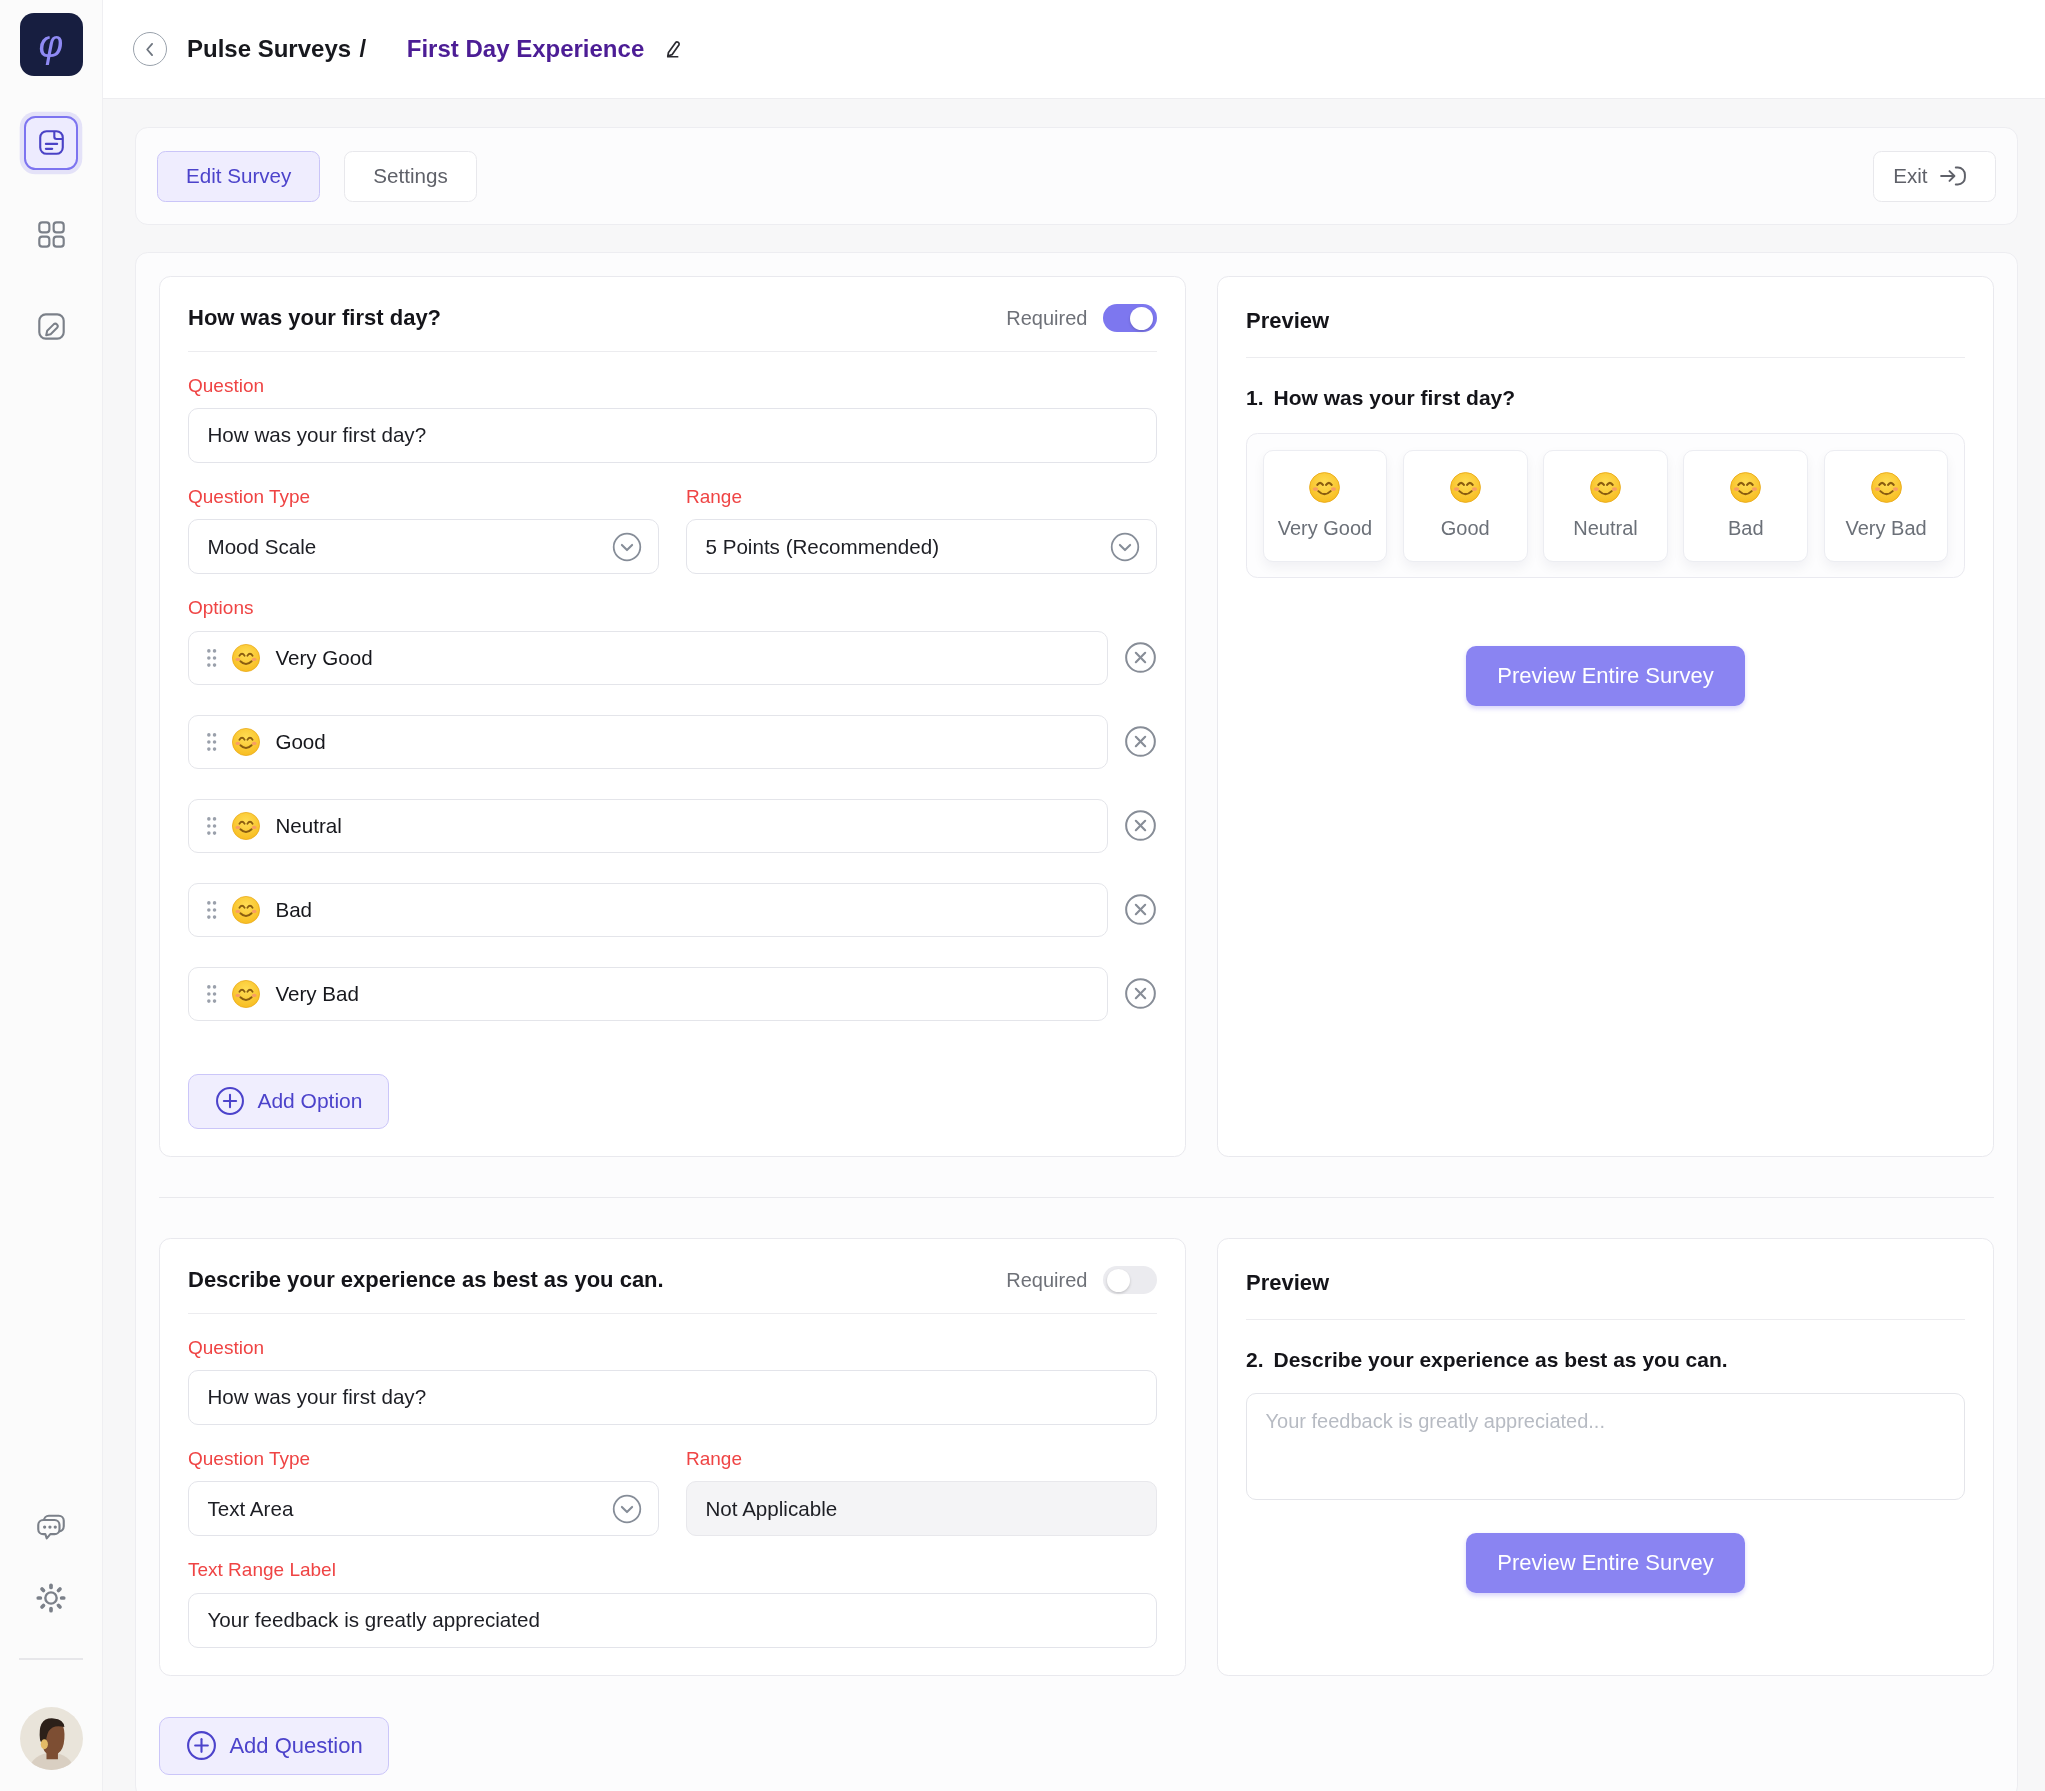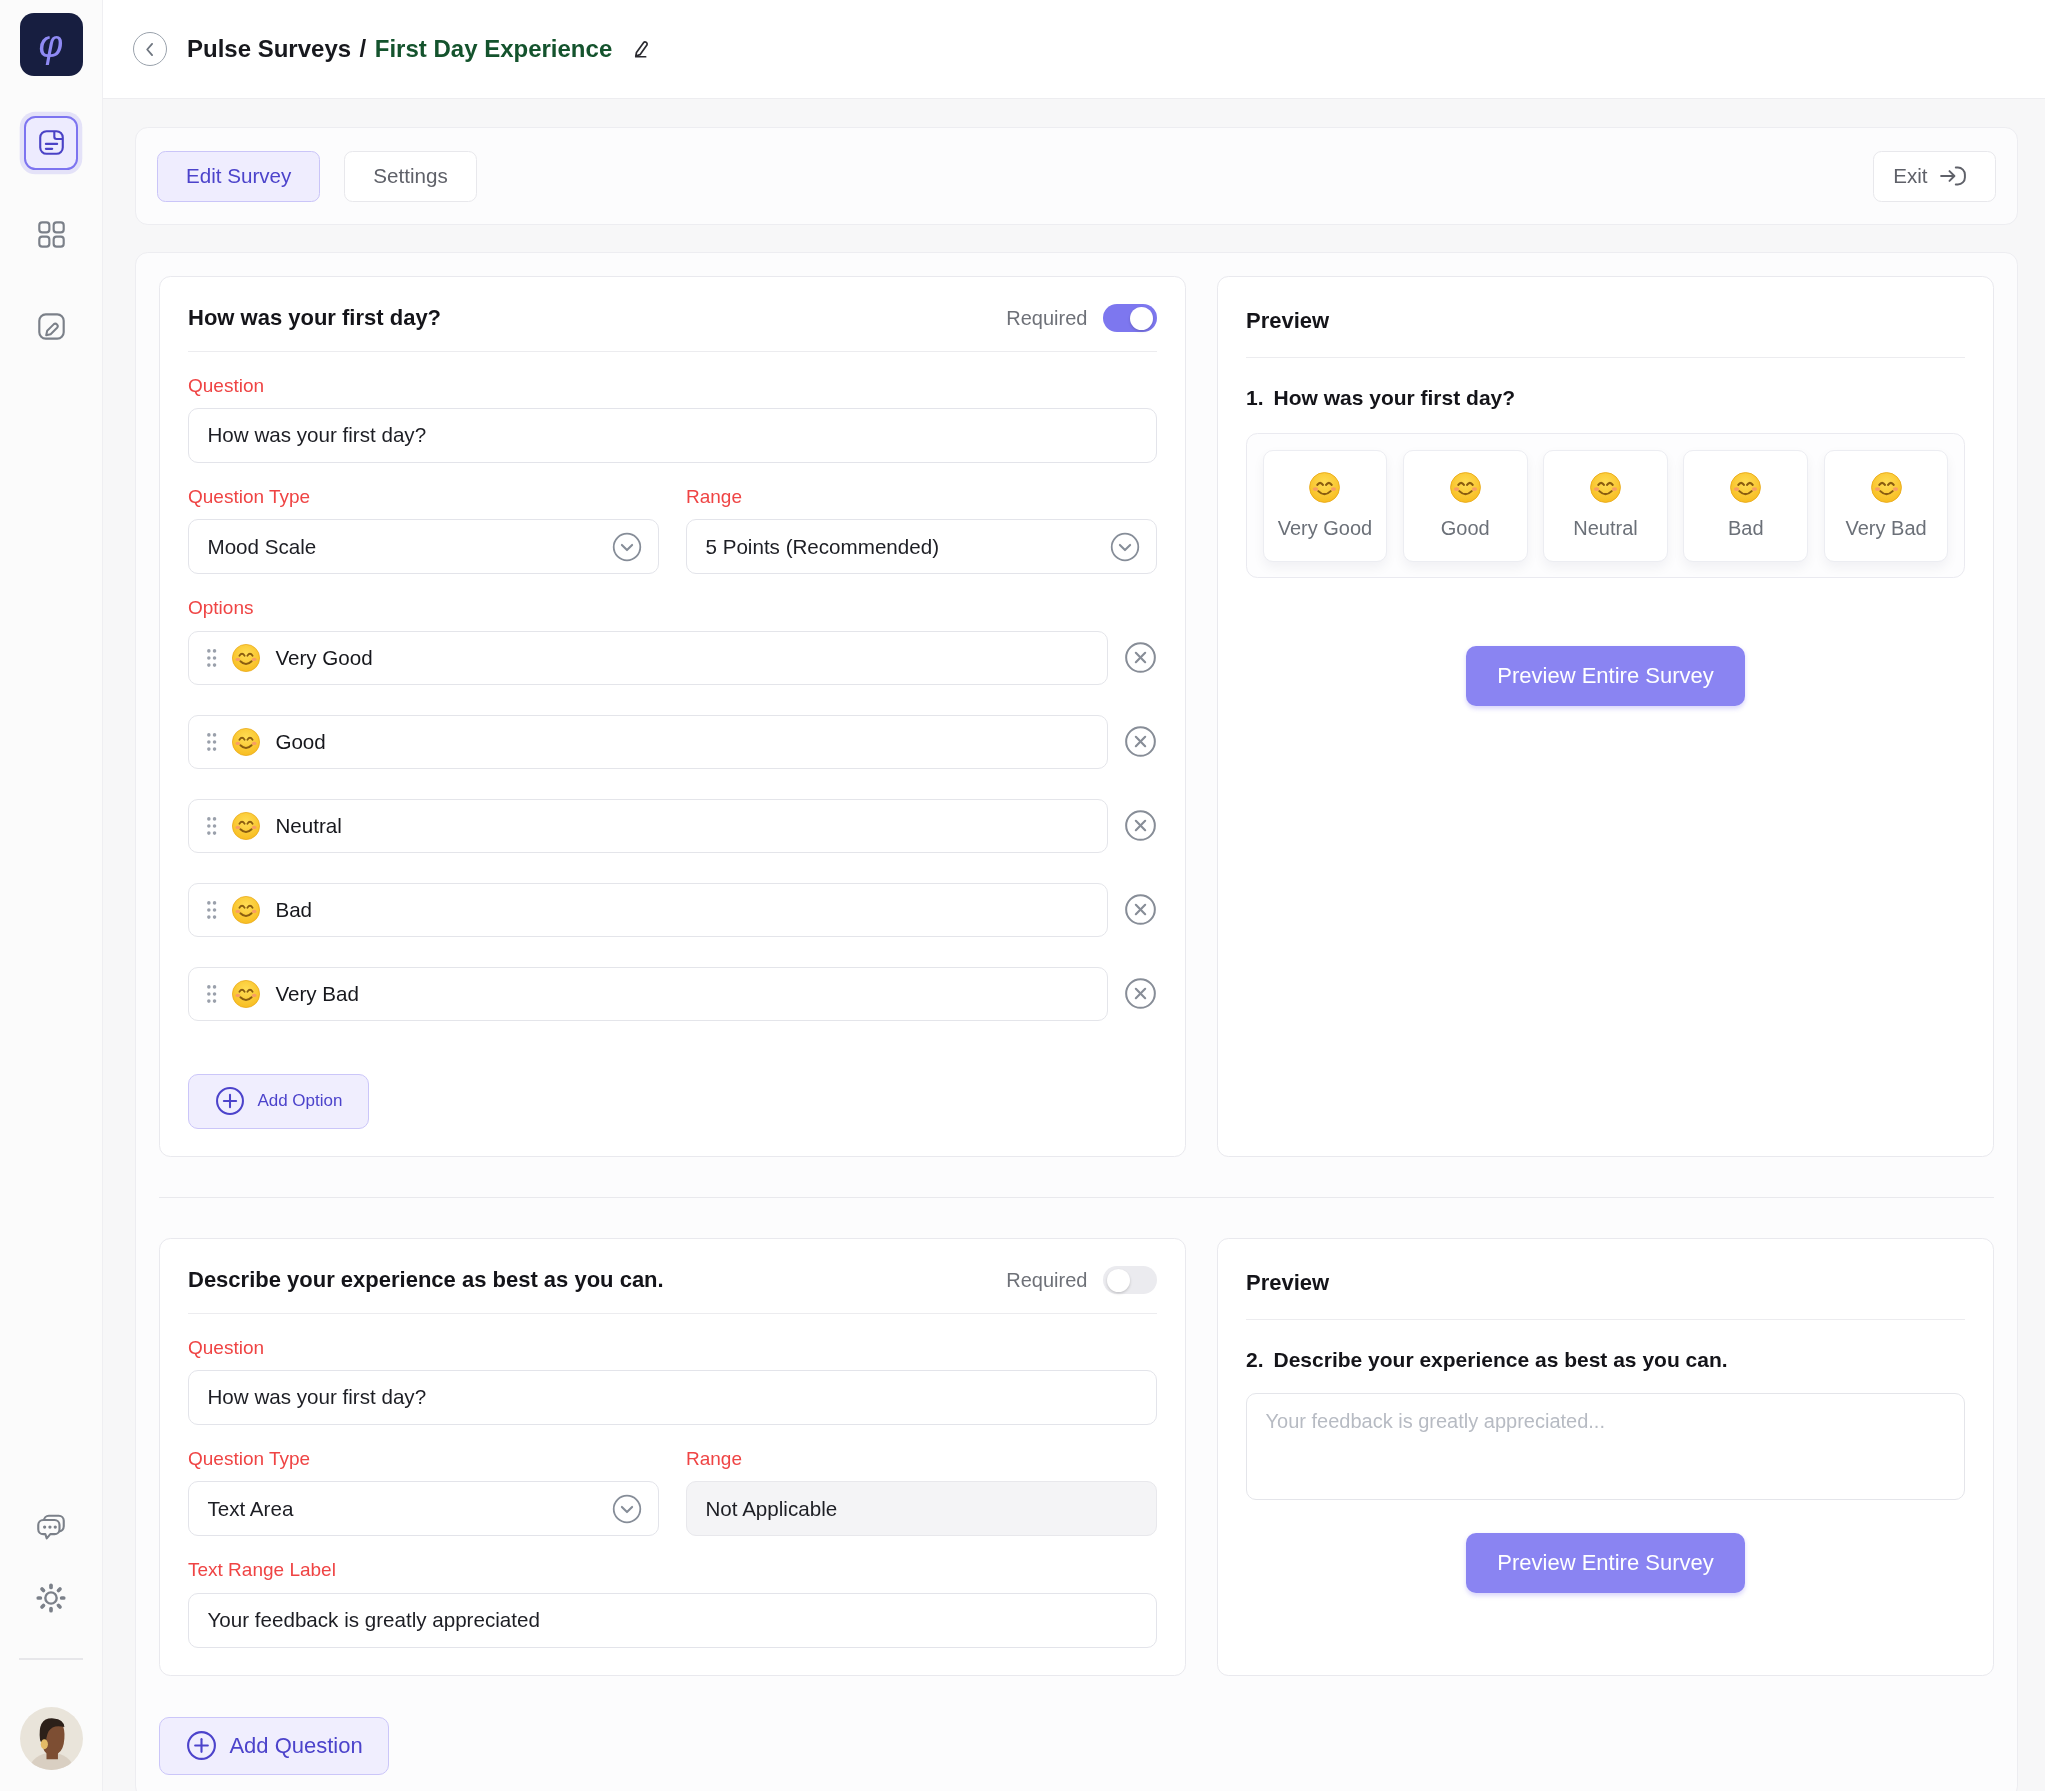--- a/index.html
+++ b/index.html
@@ -21,21 +21,21 @@
   .sidebar-divider { width:64px; height:1.4px; background:#e7e7ea; margin-top:7px; }
   .avatar { width:63px; height:63px; border-radius:50%; overflow:hidden; margin-top:11.4px; cursor:pointer; }
 
   
   .main { flex:1; display:flex; flex-direction:column; }
   .topbar { height:99px; background:#ffffff; border-bottom:1.4px solid #ededf0;
     display:flex; align-items:center; padding-left:30px; flex-shrink:0; }
   .back-btn { width:34px; height:34px; border-radius:50%; border:1.8px solid #9aa2ac; background:#fff;
     display:flex; align-items:center; justify-content:center; cursor:pointer; }
   .breadcrumb { margin-left:20px; font-size:24px; font-weight:700; display:flex; align-items:center; gap:8.5px; }
-  .crumb-current { color:#14532d; }
+  .crumb-current { color:#4c1d95;margin-left:32px; }
   .crumb-edit { margin-left:7px; cursor:pointer; display:flex; align-items:flex-end; }
 
   .content { padding:28px 30px 0 32px; }
 
   
   .tabsbar { height:98px; border:1.4px solid #ededf1; background:#fcfcfd; border-radius:12.8px;
     display:flex; align-items:center; padding:0 21px; gap:24px; }
   .tab-btn { height:51px; padding:0 28px; border-radius:8.5px; font-size:20.6px; display:flex;
     align-items:center; gap:11.4px; cursor:pointer; }
   .tab-btn.active { background:#efedfe; border:1.4px solid #cac5f8; color:#4c43cb; font-weight:500; }
@@ -70,21 +70,21 @@
 
   .option-row { display:flex; align-items:center; gap:15.6px; margin-bottom:30px; }
   .option-box { flex:1; height:54px; border:1.4px solid #e4e5ea; border-radius:10px; background:#fff;
     display:flex; align-items:center; padding:0 17px; gap:14px; cursor:text; }
   .option-label { font-size:20.6px; font-weight:500; color:#17181d; }
   .icon-circle-btn { width:33px; height:33px; background:transparent; border:none; cursor:pointer; flex-shrink:0;
     display:flex; align-items:center; justify-content:center; padding:0; }
 
   .ghost-btn { display:inline-flex; align-items:center; gap:12.8px; height:55px; padding:0 25.6px;
     background:#f0eefe; border:1.4px solid #cbc6f9; border-radius:10px; color:#4c43cb;
-    font-size:17px; font-weight:500; cursor:pointer; font-family:inherit; }
+    font-size:21px; font-weight:500; cursor:pointer; font-family:inherit; }
   .add-option-btn { margin-top:23px; }
   .add-question-btn { margin-top:41px; height:58px; font-size:22px; }
 
   
   .preview-title { font-size:22px; font-weight:700; color:#141419; padding:4.3px 0; }
   .preview-q { display:flex; gap:10px; margin-top:28px; font-size:21px; font-weight:700; color:#141419; }
   .mood-box { margin-top:23px; border:1.4px solid #eaeaf0; border-radius:11.4px; background:#fdfdfe;
     padding:15.6px; display:flex; gap:15.6px; }
   .mood-card { flex:1; background:#fff; border:1.1px solid #ecedf2; border-radius:10px; height:112px;
     display:flex; flex-direction:column; align-items:center; justify-content:center; gap:12.8px;

